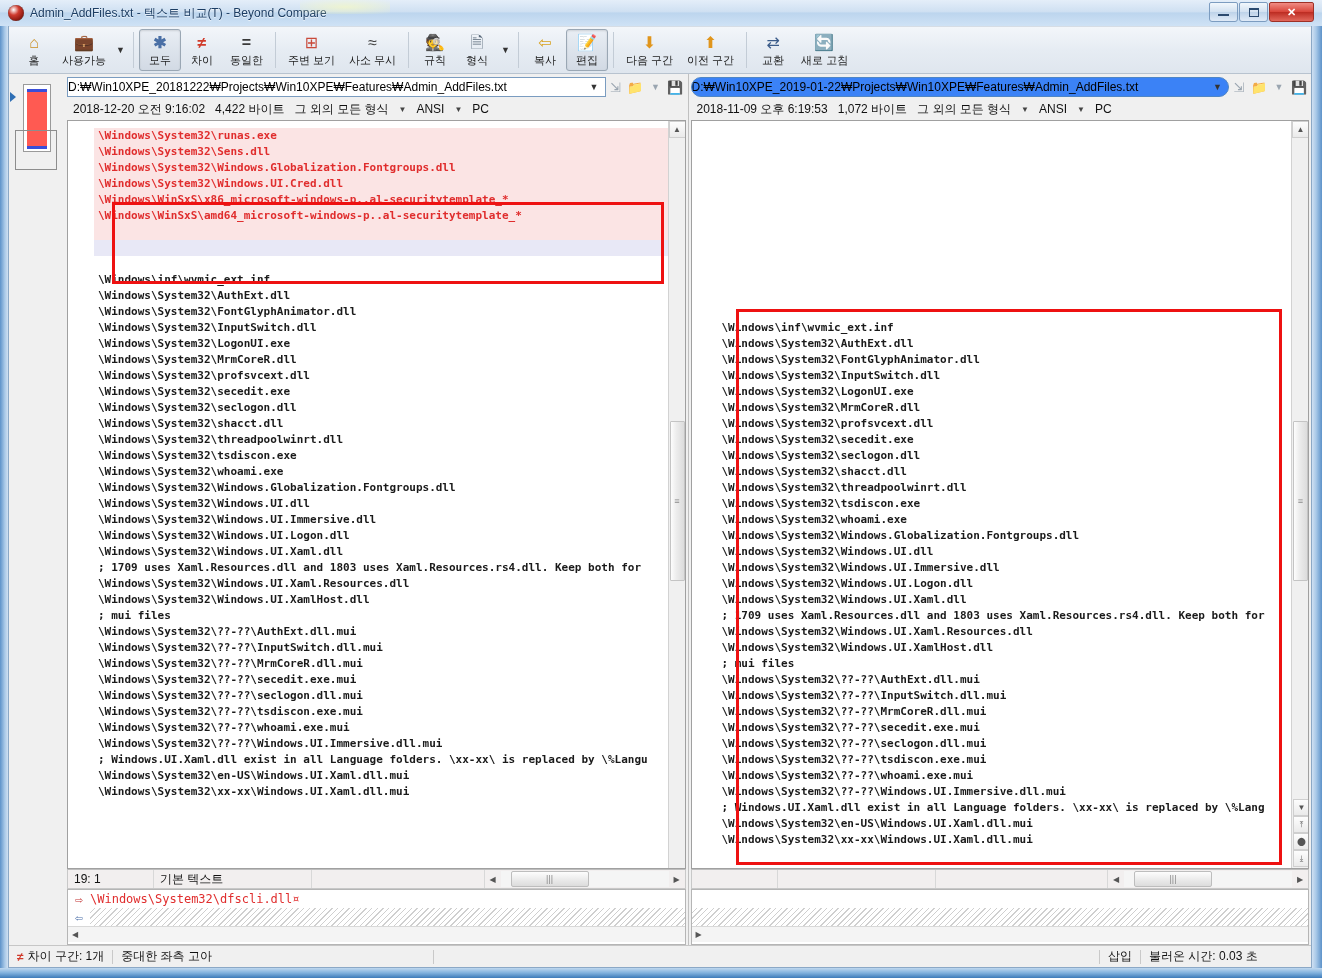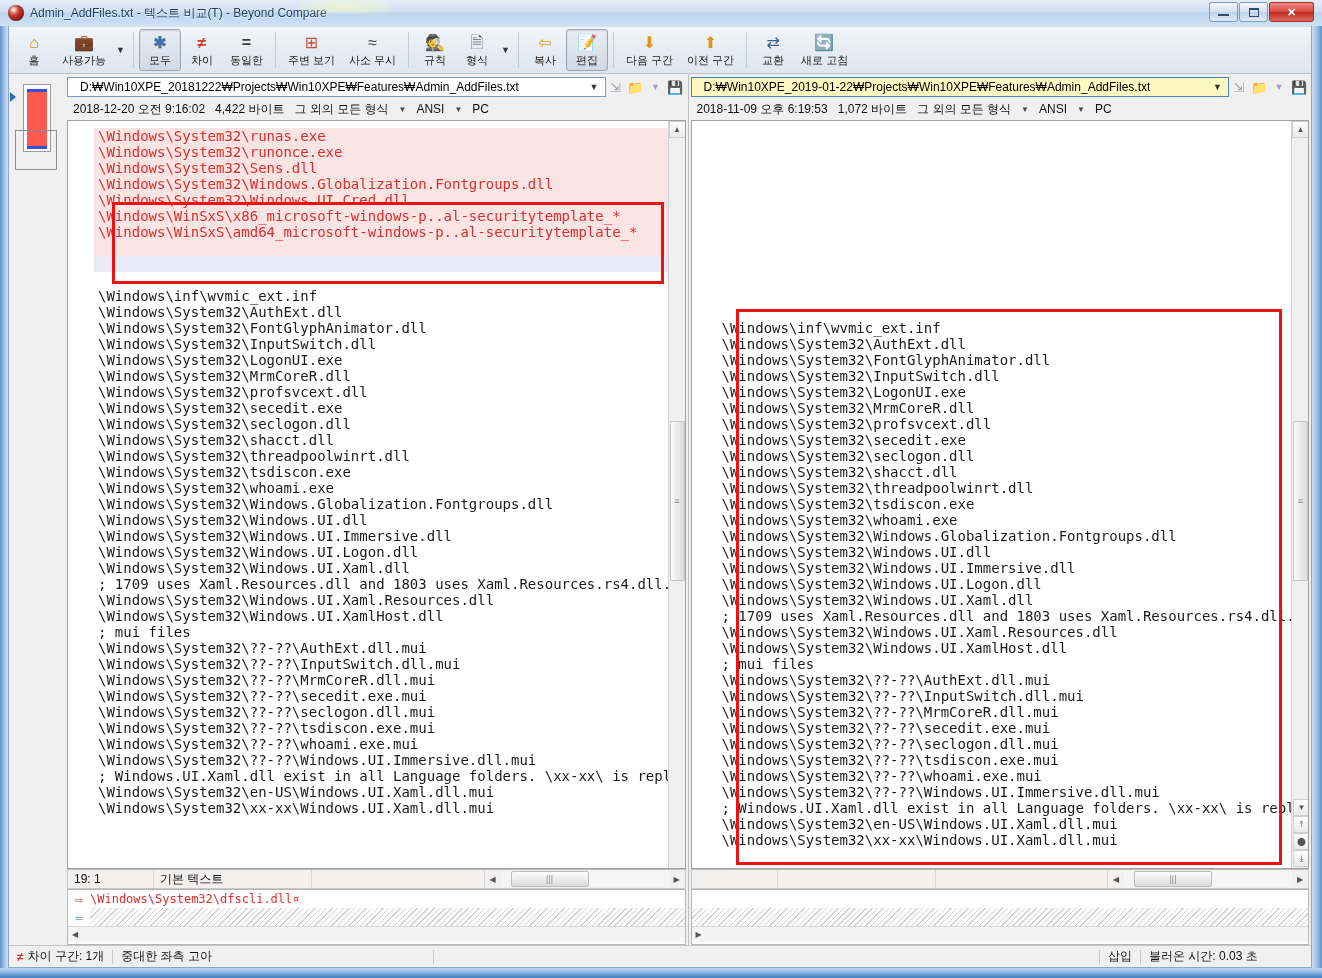--- a/index.html
+++ b/index.html
@@ -155,24 +155,24 @@
 
   .pane {
     flex: 1 1 0; min-width: 0; display: flex; flex-direction: column;
     background: #f0f0f0;
   }
   .pane.left { border-right: 1px solid #c0c0c0; }
 
   .pathrow { height: 24px; display: flex; align-items: center; padding: 2px 2px 0 2px; flex: 0 0 auto; }
   .path-input {
     flex: 1 1 auto; height: 20px; border: 1px solid #7a9cc0; background: #fff;
-    display: flex; align-items: center; padding: 0 2px 0 12px;
+    display: flex; align-items: center; padding: 0 2px 0 0;
     font-size: 12px; color: #000; overflow: hidden; white-space: nowrap;
   }
-  .path-input.focused { background: #fef9c3; border-color: #4f86c6; }
+  .path-input.focused { background: #3b82f6; border-color: #4f86c6; border-radius: 10px; }
   .path-text { flex: 1 1 auto; overflow: hidden; white-space: nowrap; }
   .path-caret { font-size: 9px; color: #333; padding: 0 4px; }
   .path-btn { width: 20px; height: 20px; display: flex; align-items: center; justify-content: center; font-size: 13px; }
   .path-btn.folder { color: #d8a11e; }
   .path-btn.dim { color: #9aa5b0; }
   .path-btn.save { color: #a8b2bc; }
 
   .metarow {
     height: 22px; display: flex; align-items: center; gap: 10px;
     padding-left: 8px; font-size: 12px; color: #111; flex: 0 0 auto;
@@ -183,22 +183,23 @@
   
   .textview {
     flex: 1 1 auto; min-height: 0; position: relative;
     border: 1px solid #a0a0a0; background: #fff;
     margin: 0 2px; display: flex; overflow: hidden;
   }
   .gutter { width: 26px; background: #fff; flex: 0 0 auto; border-right: none; }
   .codearea {
     flex: 1 1 auto; position: relative; overflow: hidden;
     font-family: "DejaVu Sans Mono", "Liberation Mono", monospace;
-    font-size: 14px; line-height: 16px;
+    font-size: 11px; line-height: 16px;
     padding-top: 7px;
+    font-weight: bold;
   }
   .line { height: 16px; white-space: pre; padding-left: 4px; color: #1a1a1a; }
   .line.diff { background: #fbe4e4; color: #e02d2d; }
   .line.diff-blank { background: #fbe4e4; }
   .line.lavender { background: #e8e8f6; }
   .line.blank { background: transparent; }
 
   .red-box {
     position: absolute; border: 3px solid #ee1111; pointer-events: none;
   }
@@ -404,21 +405,20 @@
           <span class="meta-caret">▼</span>
           <span>ANSI</span>
           <span class="meta-caret">▼</span>
           <span>PC</span>
         </div>
 
         <div class="textview">
           <div class="gutter"></div>
           <div class="codearea" id="left-code">
             <div class="line diff">\Windows\System32\runas.exe</div>
-              <div class="line diff">\Windows\System32\runonce.exe</div>
               <div class="line diff">\Windows\System32\Sens.dll</div>
               <div class="line diff">\Windows\System32\Windows.Globalization.Fontgroups.dll</div>
               <div class="line diff">\Windows\System32\Windows.UI.Cred.dll</div>
               <div class="line diff">\Windows\WinSxS\x86_microsoft-windows-p..al-securitytemplate_*</div>
               <div class="line diff">\Windows\WinSxS\amd64_microsoft-windows-p..al-securitytemplate_*</div>
               <div class="line diff diff-blank">&nbsp;</div>
               <div class="line lavender">&nbsp;</div>
               <div class="line blank">&nbsp;</div>
               <div class="line">\Windows\inf\wvmic_ext.inf</div>
               <div class="line">\Windows\System32\AuthExt.dll</div>

